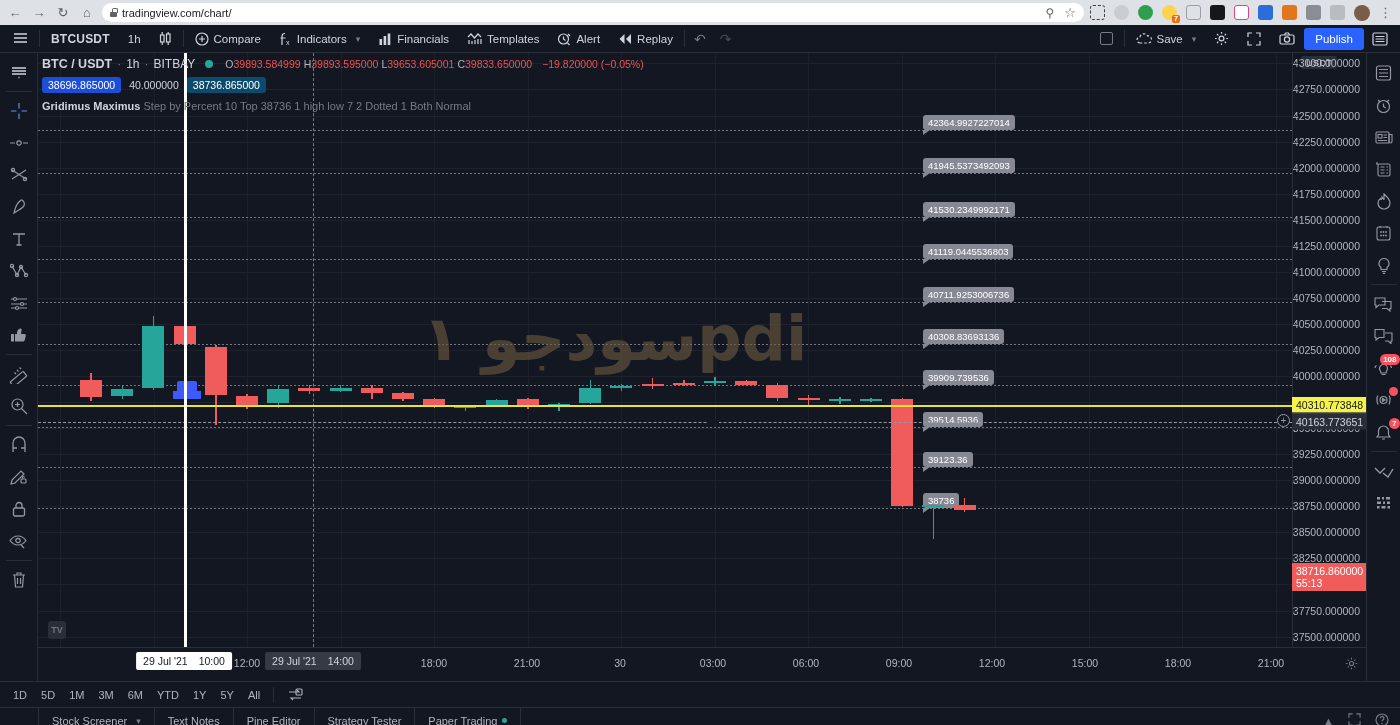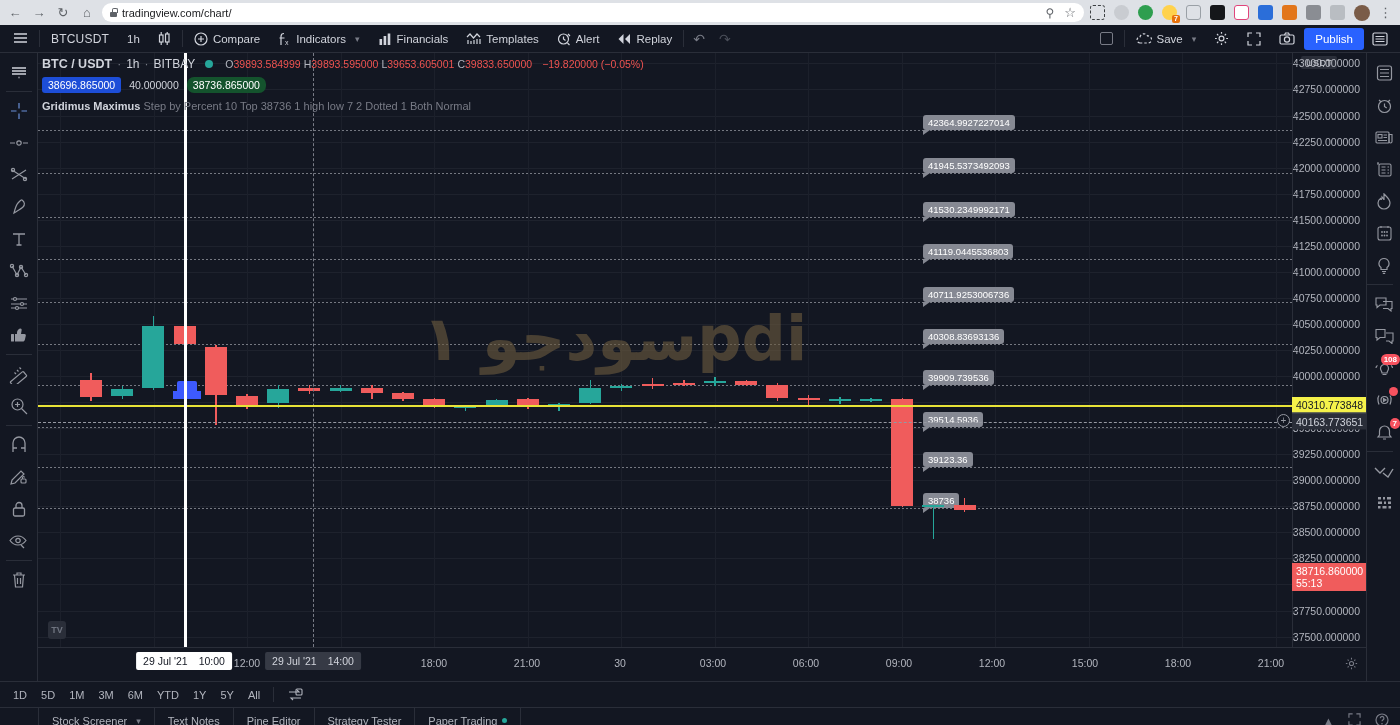--- a/index.html
+++ b/index.html
@@ -36,38 +36,38 @@
   .avatar-ico{width:16px;height:16px;border-radius:50%;background:#7a5c48;}
 
   
   #tv-toolbar {
     height:28px; background:#131722; border-bottom:1px solid #2a2e39;
     display:flex; align-items:center; padding:0 4px; gap:0;
   }
   .tb-item { display:flex; align-items:center; gap:5px; height:26px; padding:0 9px;
     color:#d1d4dc; font-size:11.5px; white-space:nowrap; border-radius:3px; }
   .tb-sep { width:1px; height:17px; background:#2a2e39; margin:0 2px; }
-  #symbol-name{ font-weight:normal; font-size:12px; letter-spacing:.2px;}
+  #symbol-name{ font-weight:bold; font-size:12px; letter-spacing:.2px;}
   .ico { display:inline-block; vertical-align:middle; }
   .tb-right { margin-left:auto; display:flex; align-items:center; gap:0; }
   #publish-btn { background:#2962ff; color:#fff; padding:0 11px; height:22px;
     border-radius:3px; display:flex; align-items:center; font-size:11.5px; font-weight:500;}
   .sq-ico{width:13px;height:13px;border:1.3px solid #787b86;border-radius:2px;}
 
   
   #main { display:flex; height:628px; }
   #left-rail { width:38px; background:#131722; border-right:1px solid #2a2e39;
     display:flex; flex-direction:column; align-items:center; padding-top:3px; flex:0 0 38px;}
   .rail-ico { width:34px; height:32px; display:flex; align-items:center; justify-content:center;
     color:#9598a1; position:relative;}
   .rail-sep { width:26px; height:1px; background:#2a2e39; margin:3px 0; }
 
   #chart-wrap { flex:1 1 auto; position:relative; background:#131722; overflow:hidden; }
   #right-rail { width:18px; background:#131722; border-left:1px solid #2a2e39;
-    display:flex; flex-direction:column; padding-top:4px; flex:0 0 34px;}
+    display:flex; flex-direction:column; align-items:center; padding-top:4px; flex:0 0 34px;}
 
   
   #chart-canvas { position:absolute; inset:0 74px 34px 0; overflow:hidden; }
   #price-axis { position:absolute; top:0; right:0; bottom:34px; width:74px;
      border-left:1px solid #2a2e39; }
   #time-axis { position:absolute; left:0; right:0; bottom:0; height:34px;
      border-top:1px solid #2a2e39; }
 
   .hgrid { position:absolute; left:0; right:0; height:1px; background:#1e222d; }
   .vgrid { position:absolute; top:0; bottom:0; width:1px; background:#1c202b; }
@@ -82,21 +82,21 @@
   
   #legend { position:absolute; left:4px; top:4px; z-index:30; }
   #legend-line1 { display:flex; align-items:center; gap:0; font-size:12px; }
   #legend-line1 .sym { font-weight:bold; color:#d1d4dc; font-size:12.5px;}
   .ohlc { font-size:10.5px; margin-left:3px;}
   .ohlc b{ color:#b2b5be; font-weight:normal;}
   .dn { color:#ef5350; }
   #legend-badges { display:flex; align-items:center; gap:8px; margin-top:6px;}
   .badge { padding:2px 6px; border-radius:3px; font-size:10.5px; color:#fff; font-weight:500;}
   .badge.red{background:#1d4ed8;}
-  .badge.blue{background:#14532d;border-radius:7px;}
+  .badge.blue{background:#0c4a6e;}
   .badge.plain{ color:#d1d4dc; background:transparent; padding:0;}
   #legend-ind { margin-top:7px; font-size:11px; color:#787b86;}
   #legend-ind b{ color:#d1d4dc; font-weight:bold;}
 
   
   .lvl-bubble { position:absolute; background:#868993; color:#ffffff;
      font-size:9.5px; padding:2px 5px; border-radius:3px; white-space:nowrap;
      transform:translateY(-100%); }
   .lvl-bubble::after{ content:""; position:absolute; left:0; bottom:-5px;
      border-left:7px solid #868993; border-bottom:5px solid transparent;}

